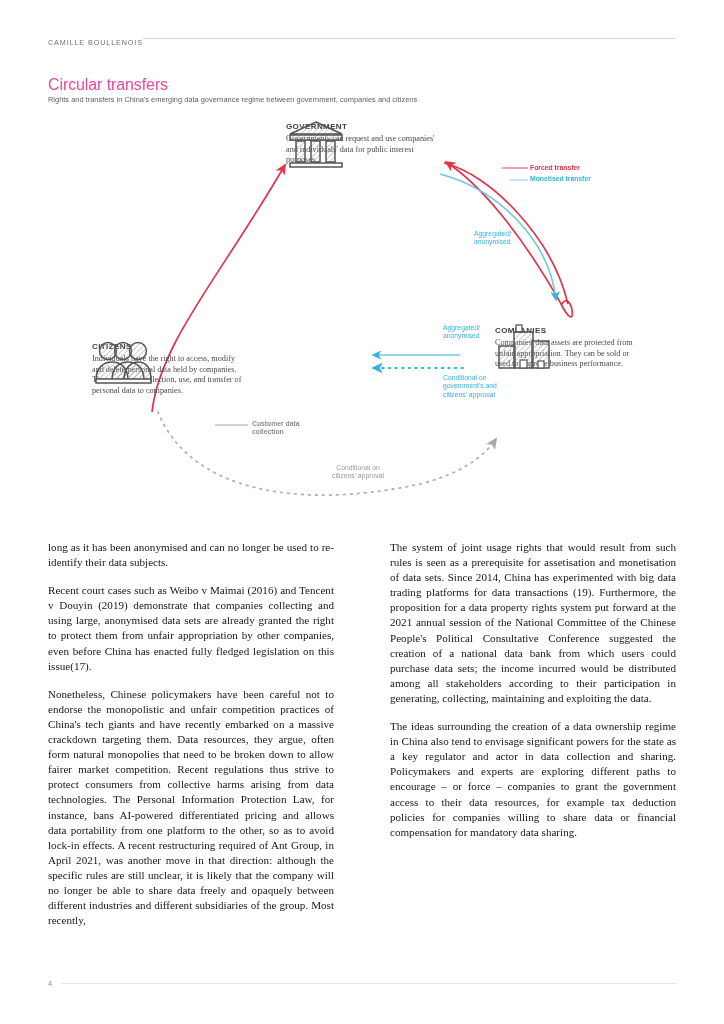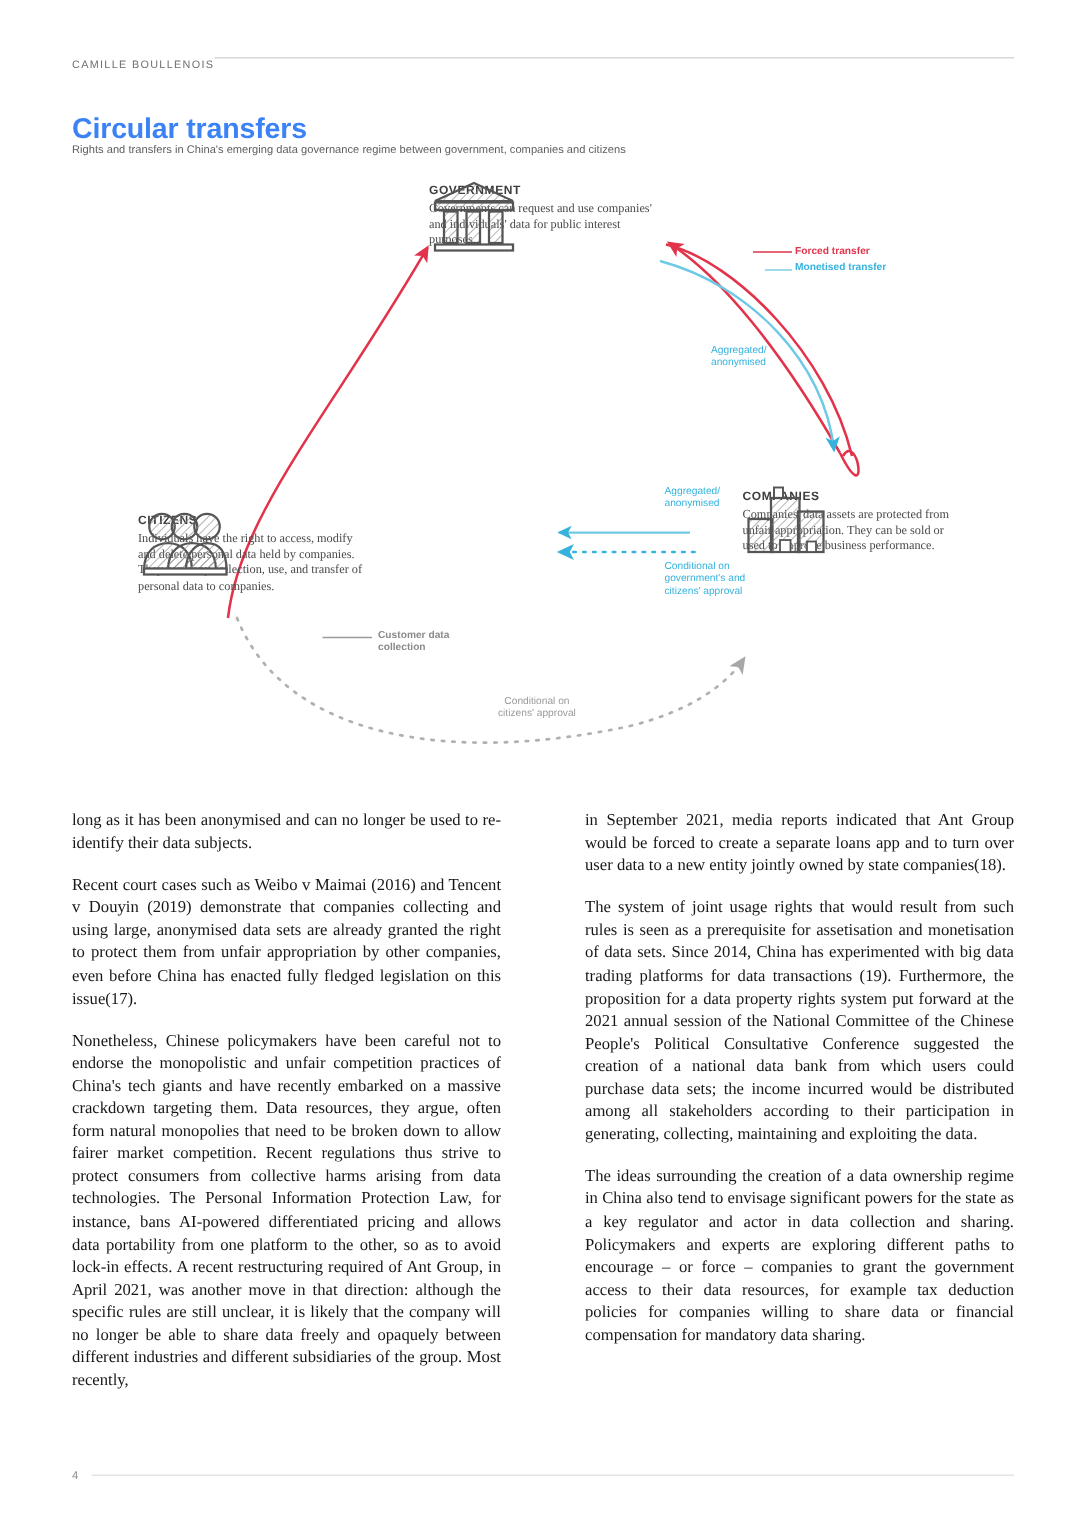--- a/index.html
+++ b/index.html
@@ -37,23 +37,23 @@
     height: 1px;
     background: #d8d8d8;
   }
 
   
   .fig-title {
     position: absolute;
     top: 76px;
     left: 48px;
     font-family: "Liberation Sans", sans-serif;
-    font-weight: bold;
-    font-size: 19px;
-    color: #3b82f6;
+    font-weight: normal;
+    font-size: 16px;
+    color: #ec4899;
     letter-spacing: -0.1px;
   }
   .fig-subtitle {
     position: absolute;
     top: 95px;
     left: 48px;
     font-family: "Liberation Sans", sans-serif;
     font-size: 7.4px;
     color: #5d5d5d;
     letter-spacing: 0.02px;
@@ -277,21 +277,20 @@
 citizens' approval</div>
 </div>
 
 <div class="cols">
   <div class="col">
     <p>long as it has been anonymised and can no longer be used to re-identify their data subjects.</p>
     <p>Recent court cases such as Weibo v Maimai (2016) and Tencent v Douyin (2019) demonstrate that companies collecting and using large, anonymised data sets are already granted the right to protect them from unfair appropriation by other companies, even before China has enacted fully fledged legislation on this issue(17).</p>
     <p>Nonetheless, Chinese policymakers have been careful not to endorse the monopolistic and unfair competition practices of China's tech giants and have recently embarked on a massive crackdown targeting them. Data resources, they argue, often form natural monopolies that need to be broken down to allow fairer market competition. Recent regulations thus strive to protect consumers from collective harms arising from data technologies. The Personal Information Protection Law, for instance, bans AI-powered differentiated pricing and allows data portability from one platform to the other, so as to avoid lock-in effects. A recent restructuring required of Ant Group, in April 2021, was another move in that direction: although the specific rules are still unclear, it is likely that the company will no longer be able to share data freely and opaquely between different industries and different subsidiaries of the group. Most recently,</p>
   </div>
   <div class="col">
-    <p>in September 2021, media reports indicated that Ant Group would be forced to create a separate loans app and to turn over user data to a new entity jointly owned by state companies(18).</p>
     <p>The system of joint usage rights that would result from such rules is seen as a prerequisite for assetisation and monetisation of data sets. Since 2014, China has experimented with big data trading platforms for data transactions (19). Furthermore, the proposition for a data property rights system put forward at the 2021 annual session of the National Committee of the Chinese People's Political Consultative Conference suggested the creation of a national data bank from which users could purchase data sets; the income incurred would be distributed among all stakeholders according to their participation in generating, collecting, maintaining and exploiting the data.</p>
     <p>The ideas surrounding the creation of a data ownership regime in China also tend to envisage significant powers for the state as a key regulator and actor in data collection and sharing. Policymakers and experts are exploring different paths to encourage – or force – companies to grant the government access to their data resources, for example tax deduction policies for companies willing to share data or financial compensation for mandatory data sharing.</p>
   </div>
 </div>
 
 <div class="footer">
   <span class="pg">4</span>
   <span class="f-rule"></span>
 </div>
 

